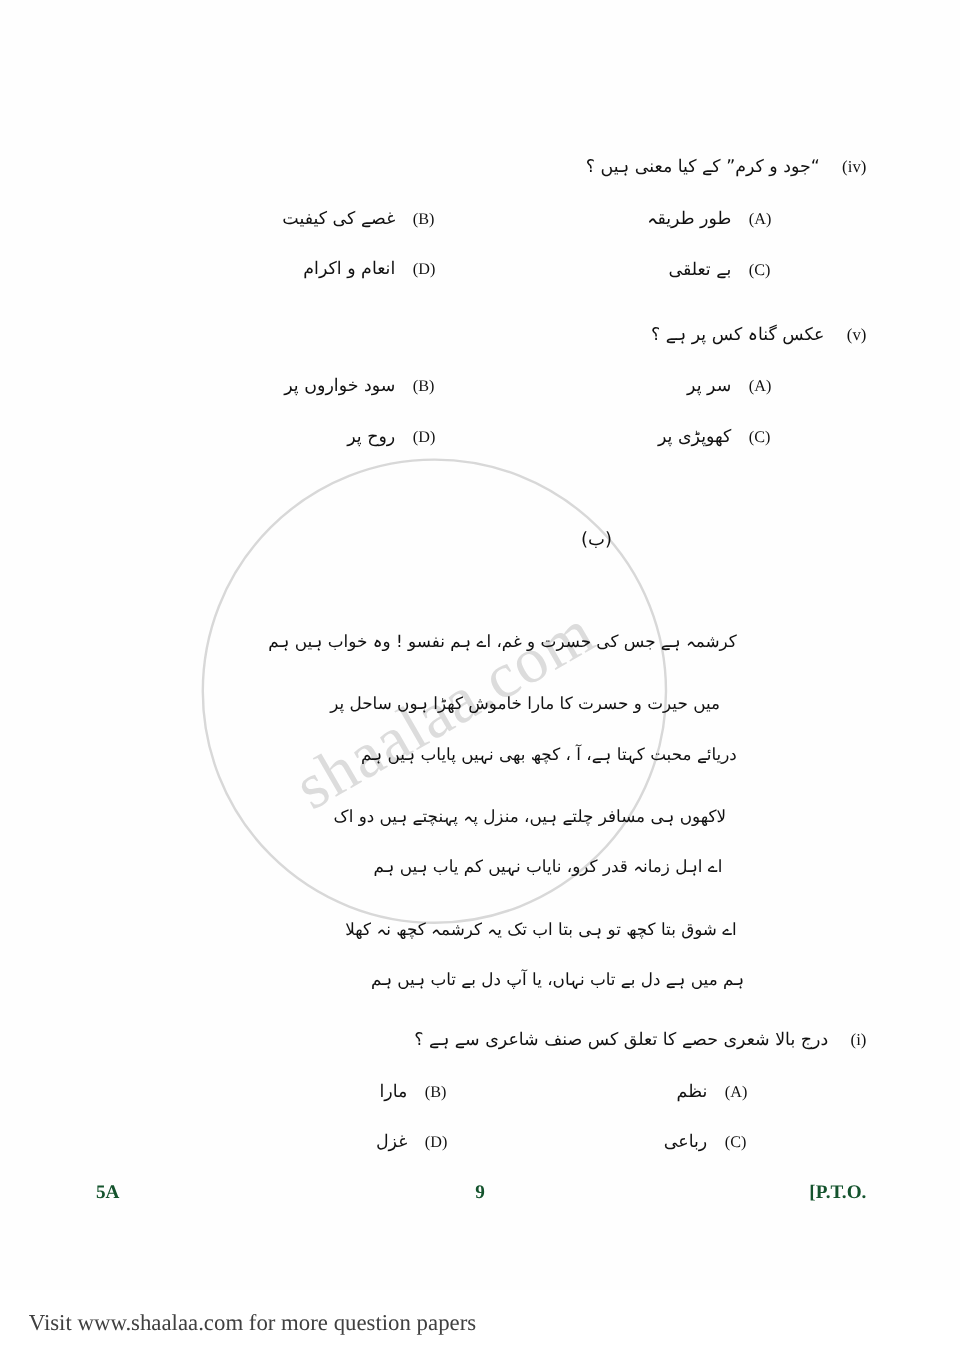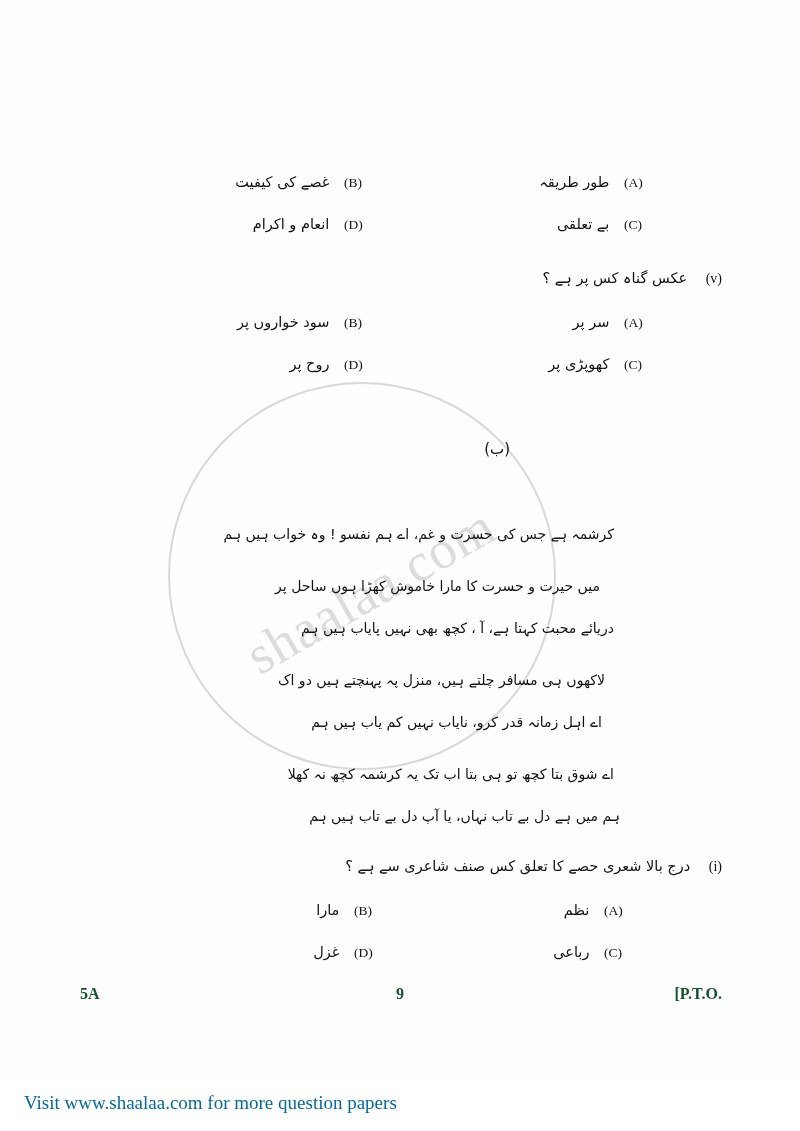--- a/index.html
+++ b/index.html
@@ -146,35 +146,39 @@
     height: 56px;
     background: #ffffff;
     border-top: 1px solid #ffffff;
   }
   .bottom-bar-text {
     position: absolute;
     left: 24px;
     top: 16px;
     font-family: "Liberation Serif", serif;
     font-size: 19px;
-    color: #0369a1;
+    color: #404040;
   }
 </style>
 </head>
 <body>
 
 <div id="page">
 
   <div class="sheet"></div>
 
   <div class="watermark"></div>
   <div class="watermark-text">shaalaa.com</div>
 
   <div class="content">
 
+    <div class="q-row" style="right:78px; top:130px;">
+      <span class="q-num">(iv)</span>
+      <span style="display:inline-block; padding-right:14px;">“جود و کرم” کے کیا معنی ہیں ؟</span>
+    </div>
 
     <div class="opt" style="right:150px; top:174px;">
       <span class="opt-label">(A)</span>
       <span class="opt-text">طور طریقہ</span>
     </div>
     <div class="opt" style="right:430px; top:174px;">
       <span class="opt-label">(B)</span>
       <span class="opt-text">غصے کی کیفیت</span>
     </div>
     <div class="opt" style="right:150px; top:216px;">

